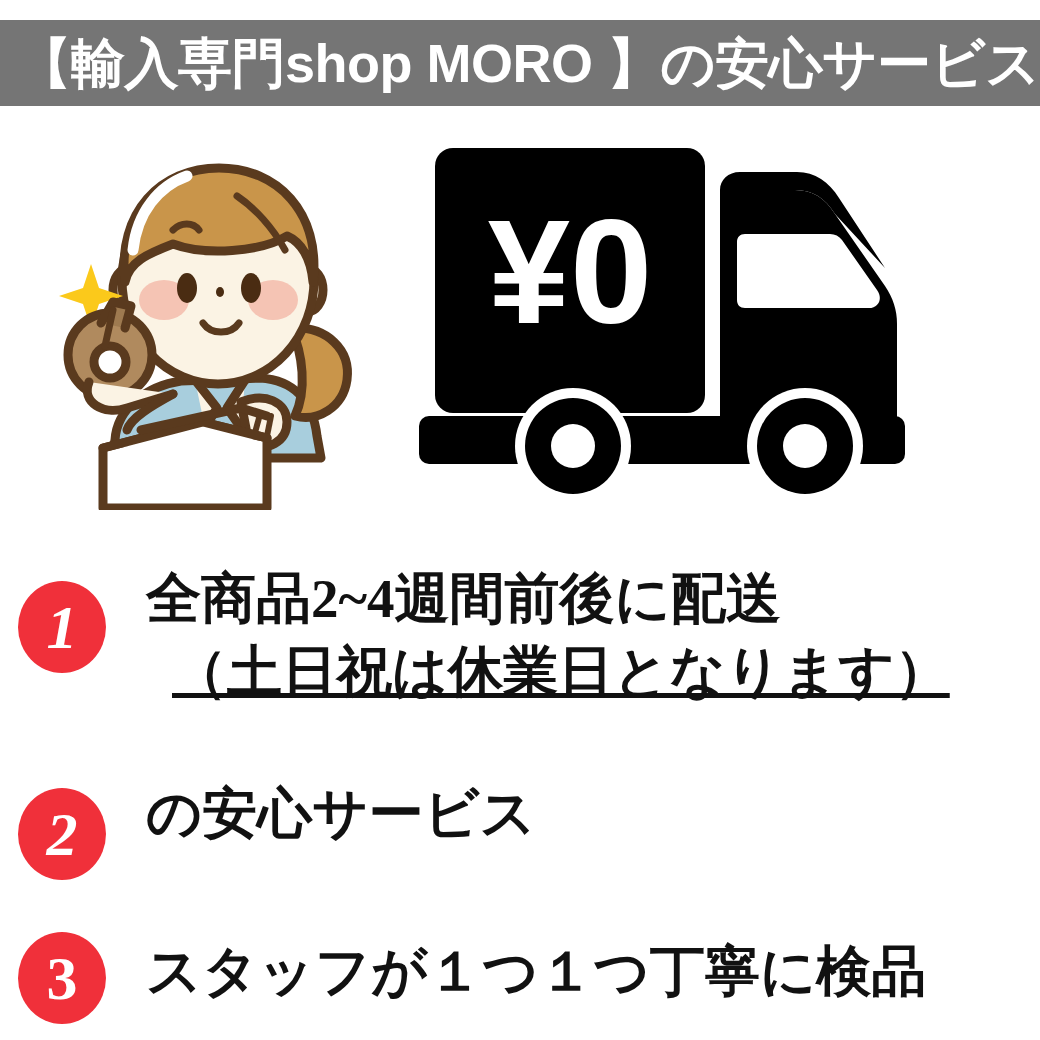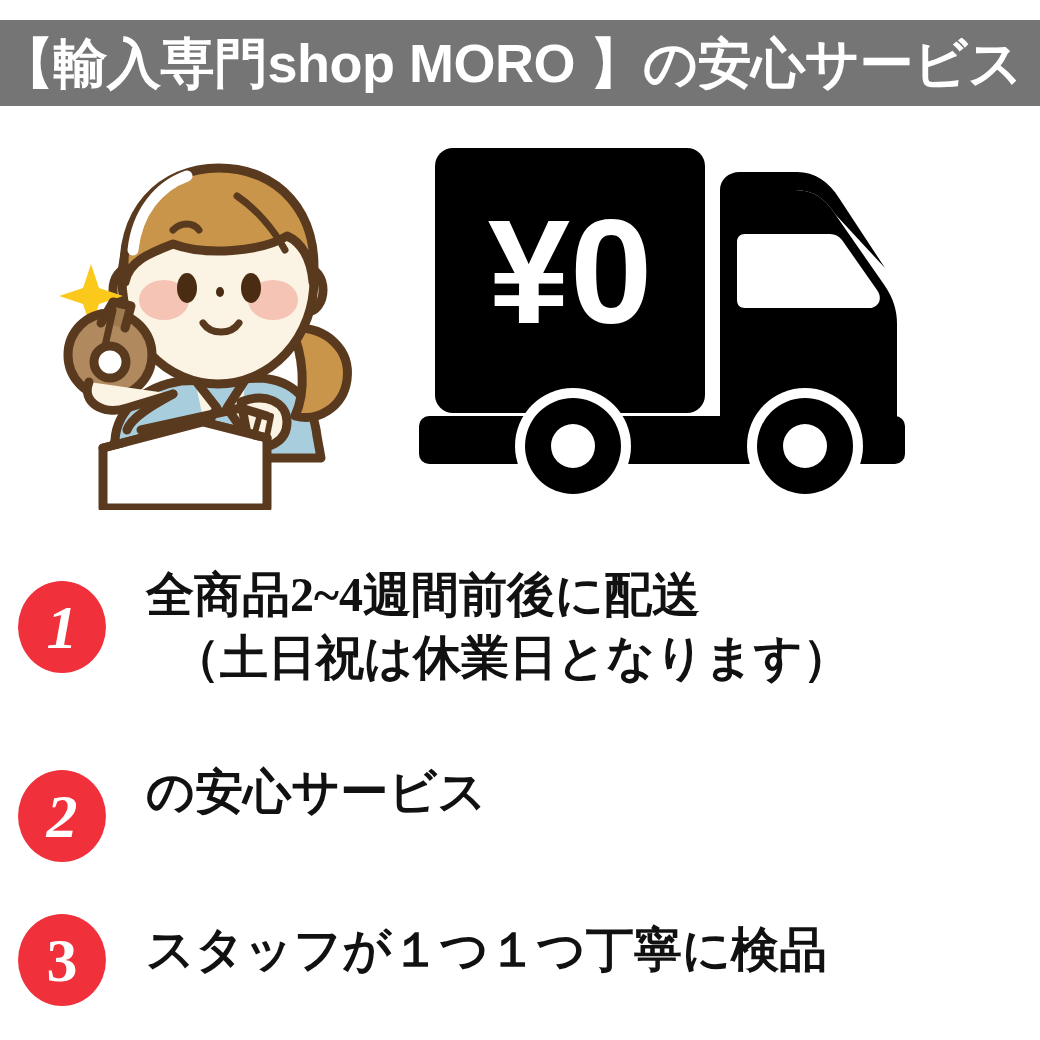--- a/index.html
+++ b/index.html
@@ -22,21 +22,21 @@
   
   .header-banner {
     position: absolute;
     left: 0;
     top: 20px;
     width: 1040px;
     height: 86px;
     background: #757575;
     display: flex;
     align-items: center;
-    justify-content: flex-start;
+    justify-content: flex-end;
     box-sizing: border-box;
   }
   .header-title {
     color: #ffffff;
     font-family: "Liberation Sans", "DejaVu Sans", sans-serif;
     font-weight: bold;
     font-size: 54px;
     line-height: 1;
     letter-spacing: -0.5px;
     white-space: nowrap;
@@ -100,25 +100,25 @@
   .badge.badge-1 { margin-top: 18px; }
   .badge.badge-2 { margin-top: 10px; }
   .badge.badge-3 { margin-top: -4px; font-style: normal; }
 
   .benefit-text {
     flex: 1 1 auto;
     margin-left: 40px;
     color: #111111;
     font-family: "Liberation Serif", "DejaVu Serif", serif;
     font-weight: bold;
-    font-size: 48px;
+    font-size: 55px;
     line-height: 1.32;
   }
   .benefit-line { display: block; white-space: nowrap; }
-  .benefit-line.indented { padding-left: 26px; }
+  .benefit-line.indented { padding-left: 26px; text-decoration: underline; }
 
   
   svg { display: block; }
 </style>
 </head>
 <body>
 
 <div id="page">
 
   <div class="header-banner">

